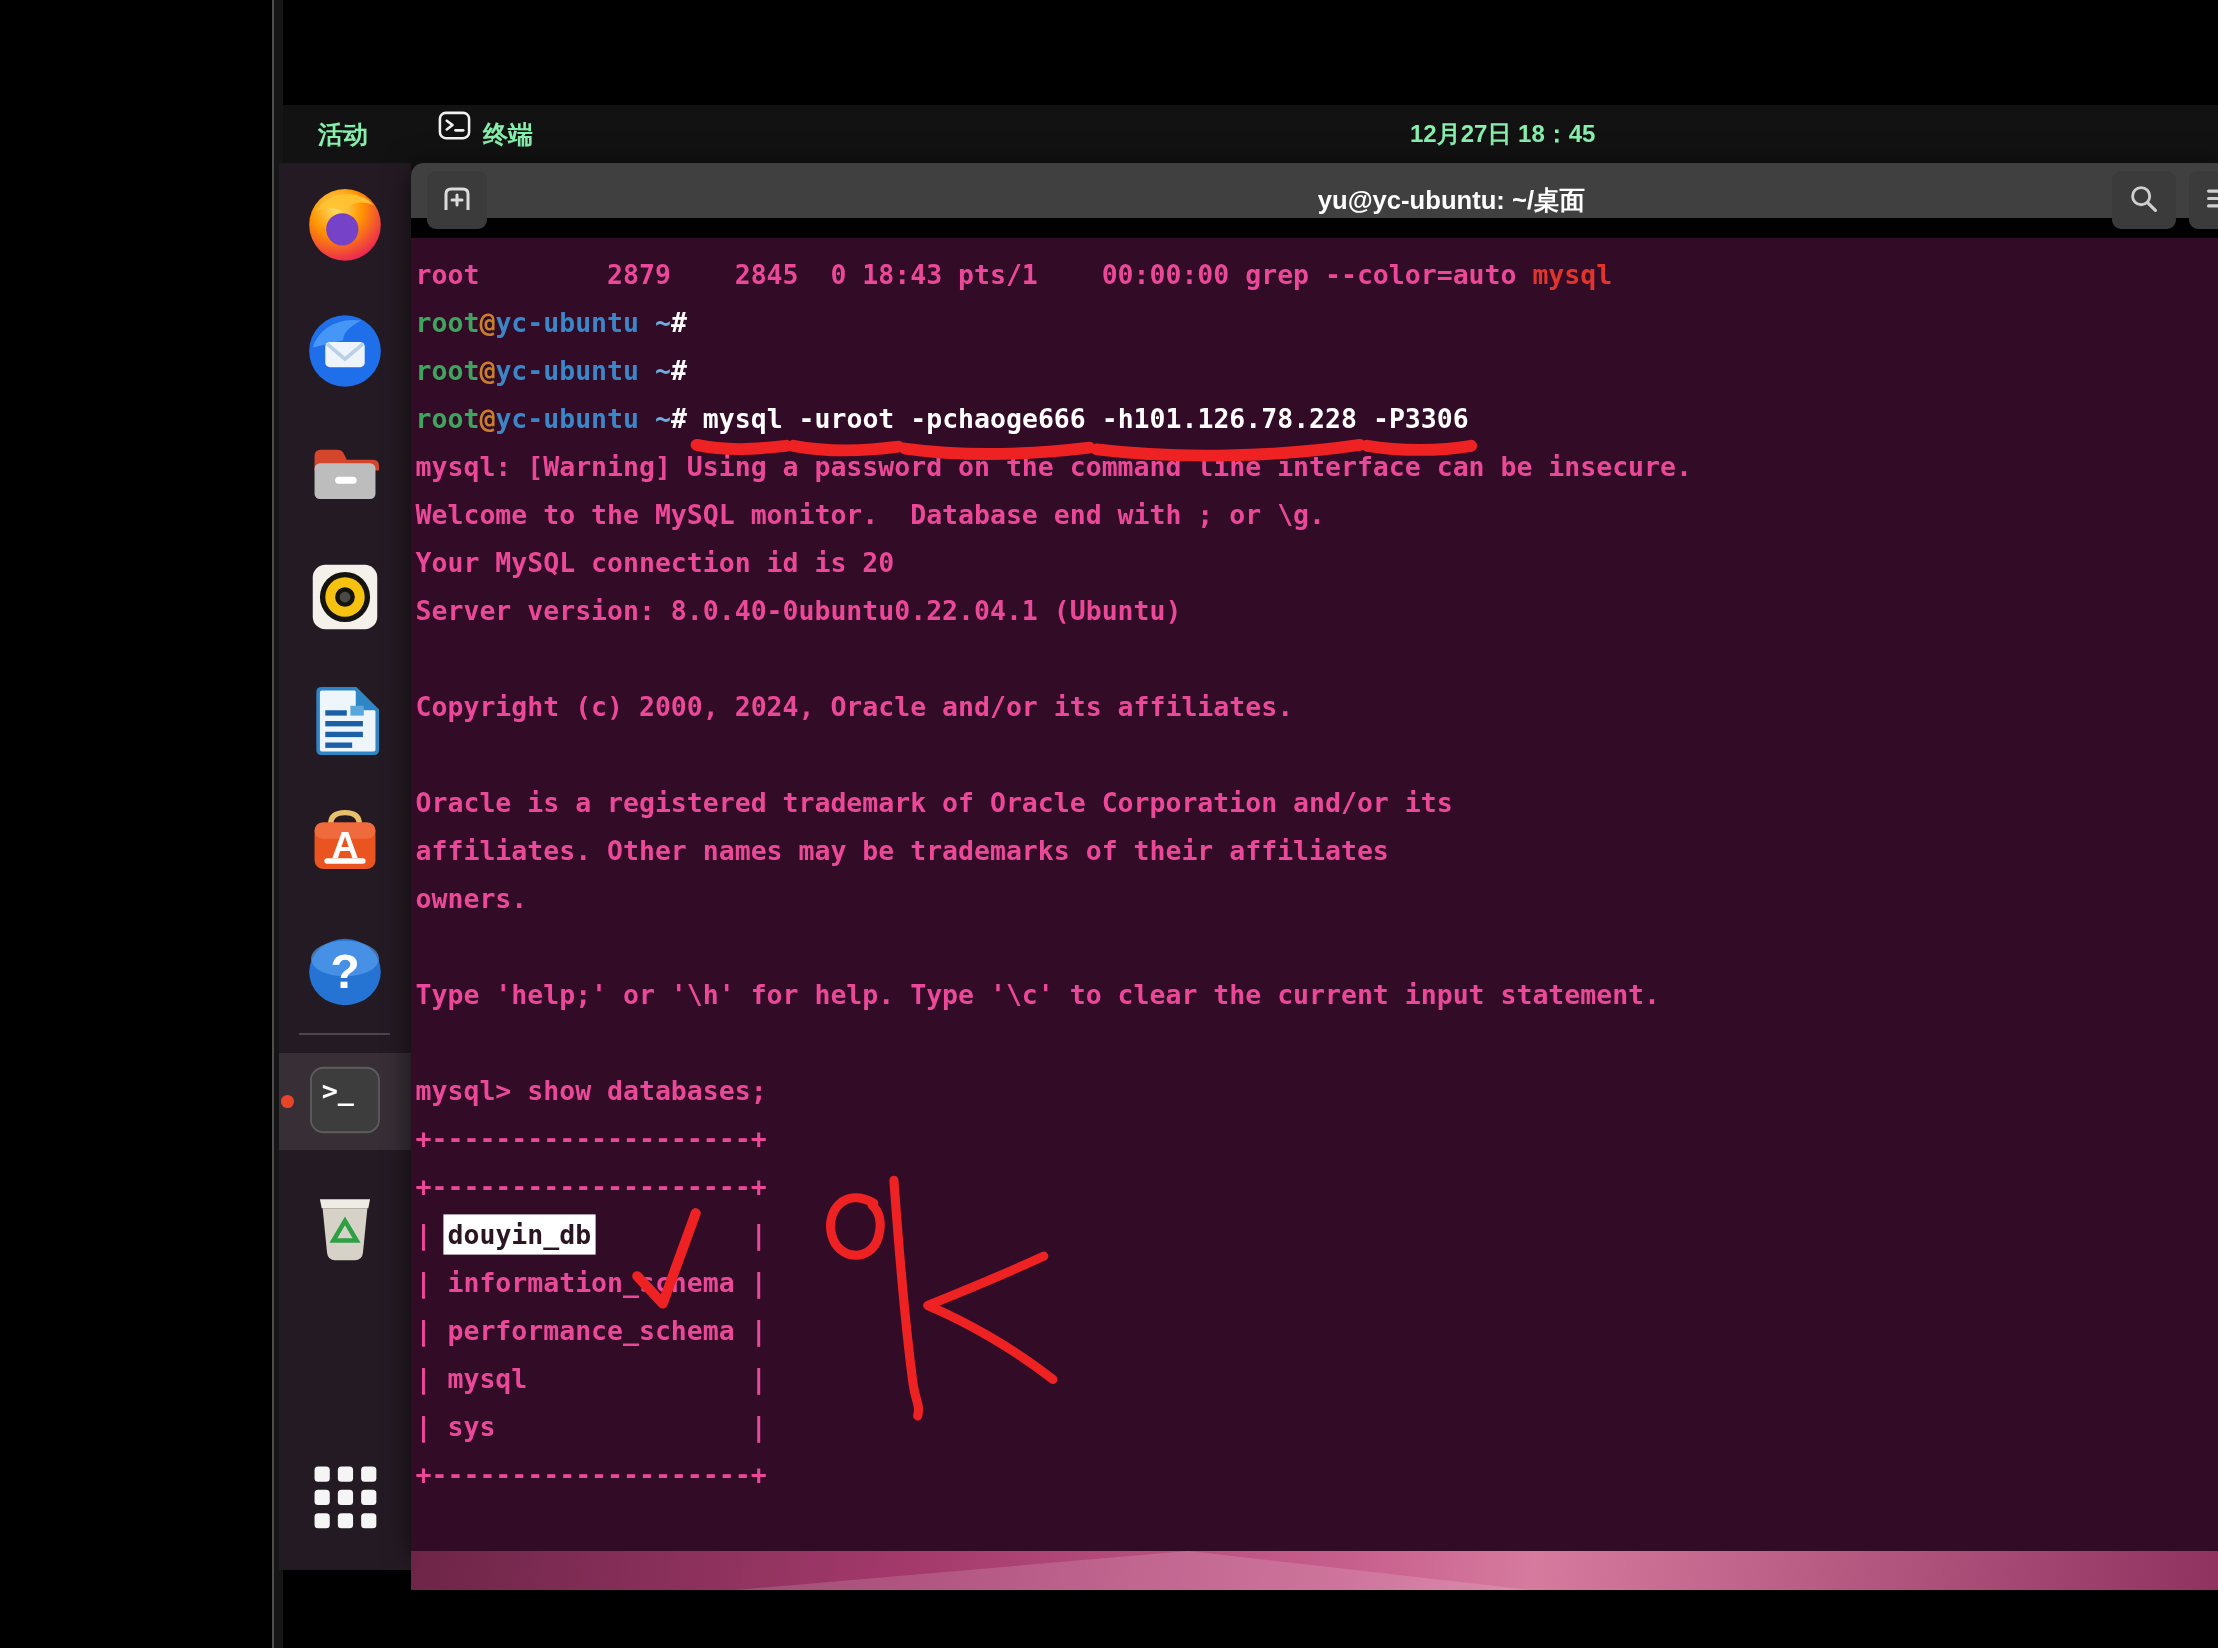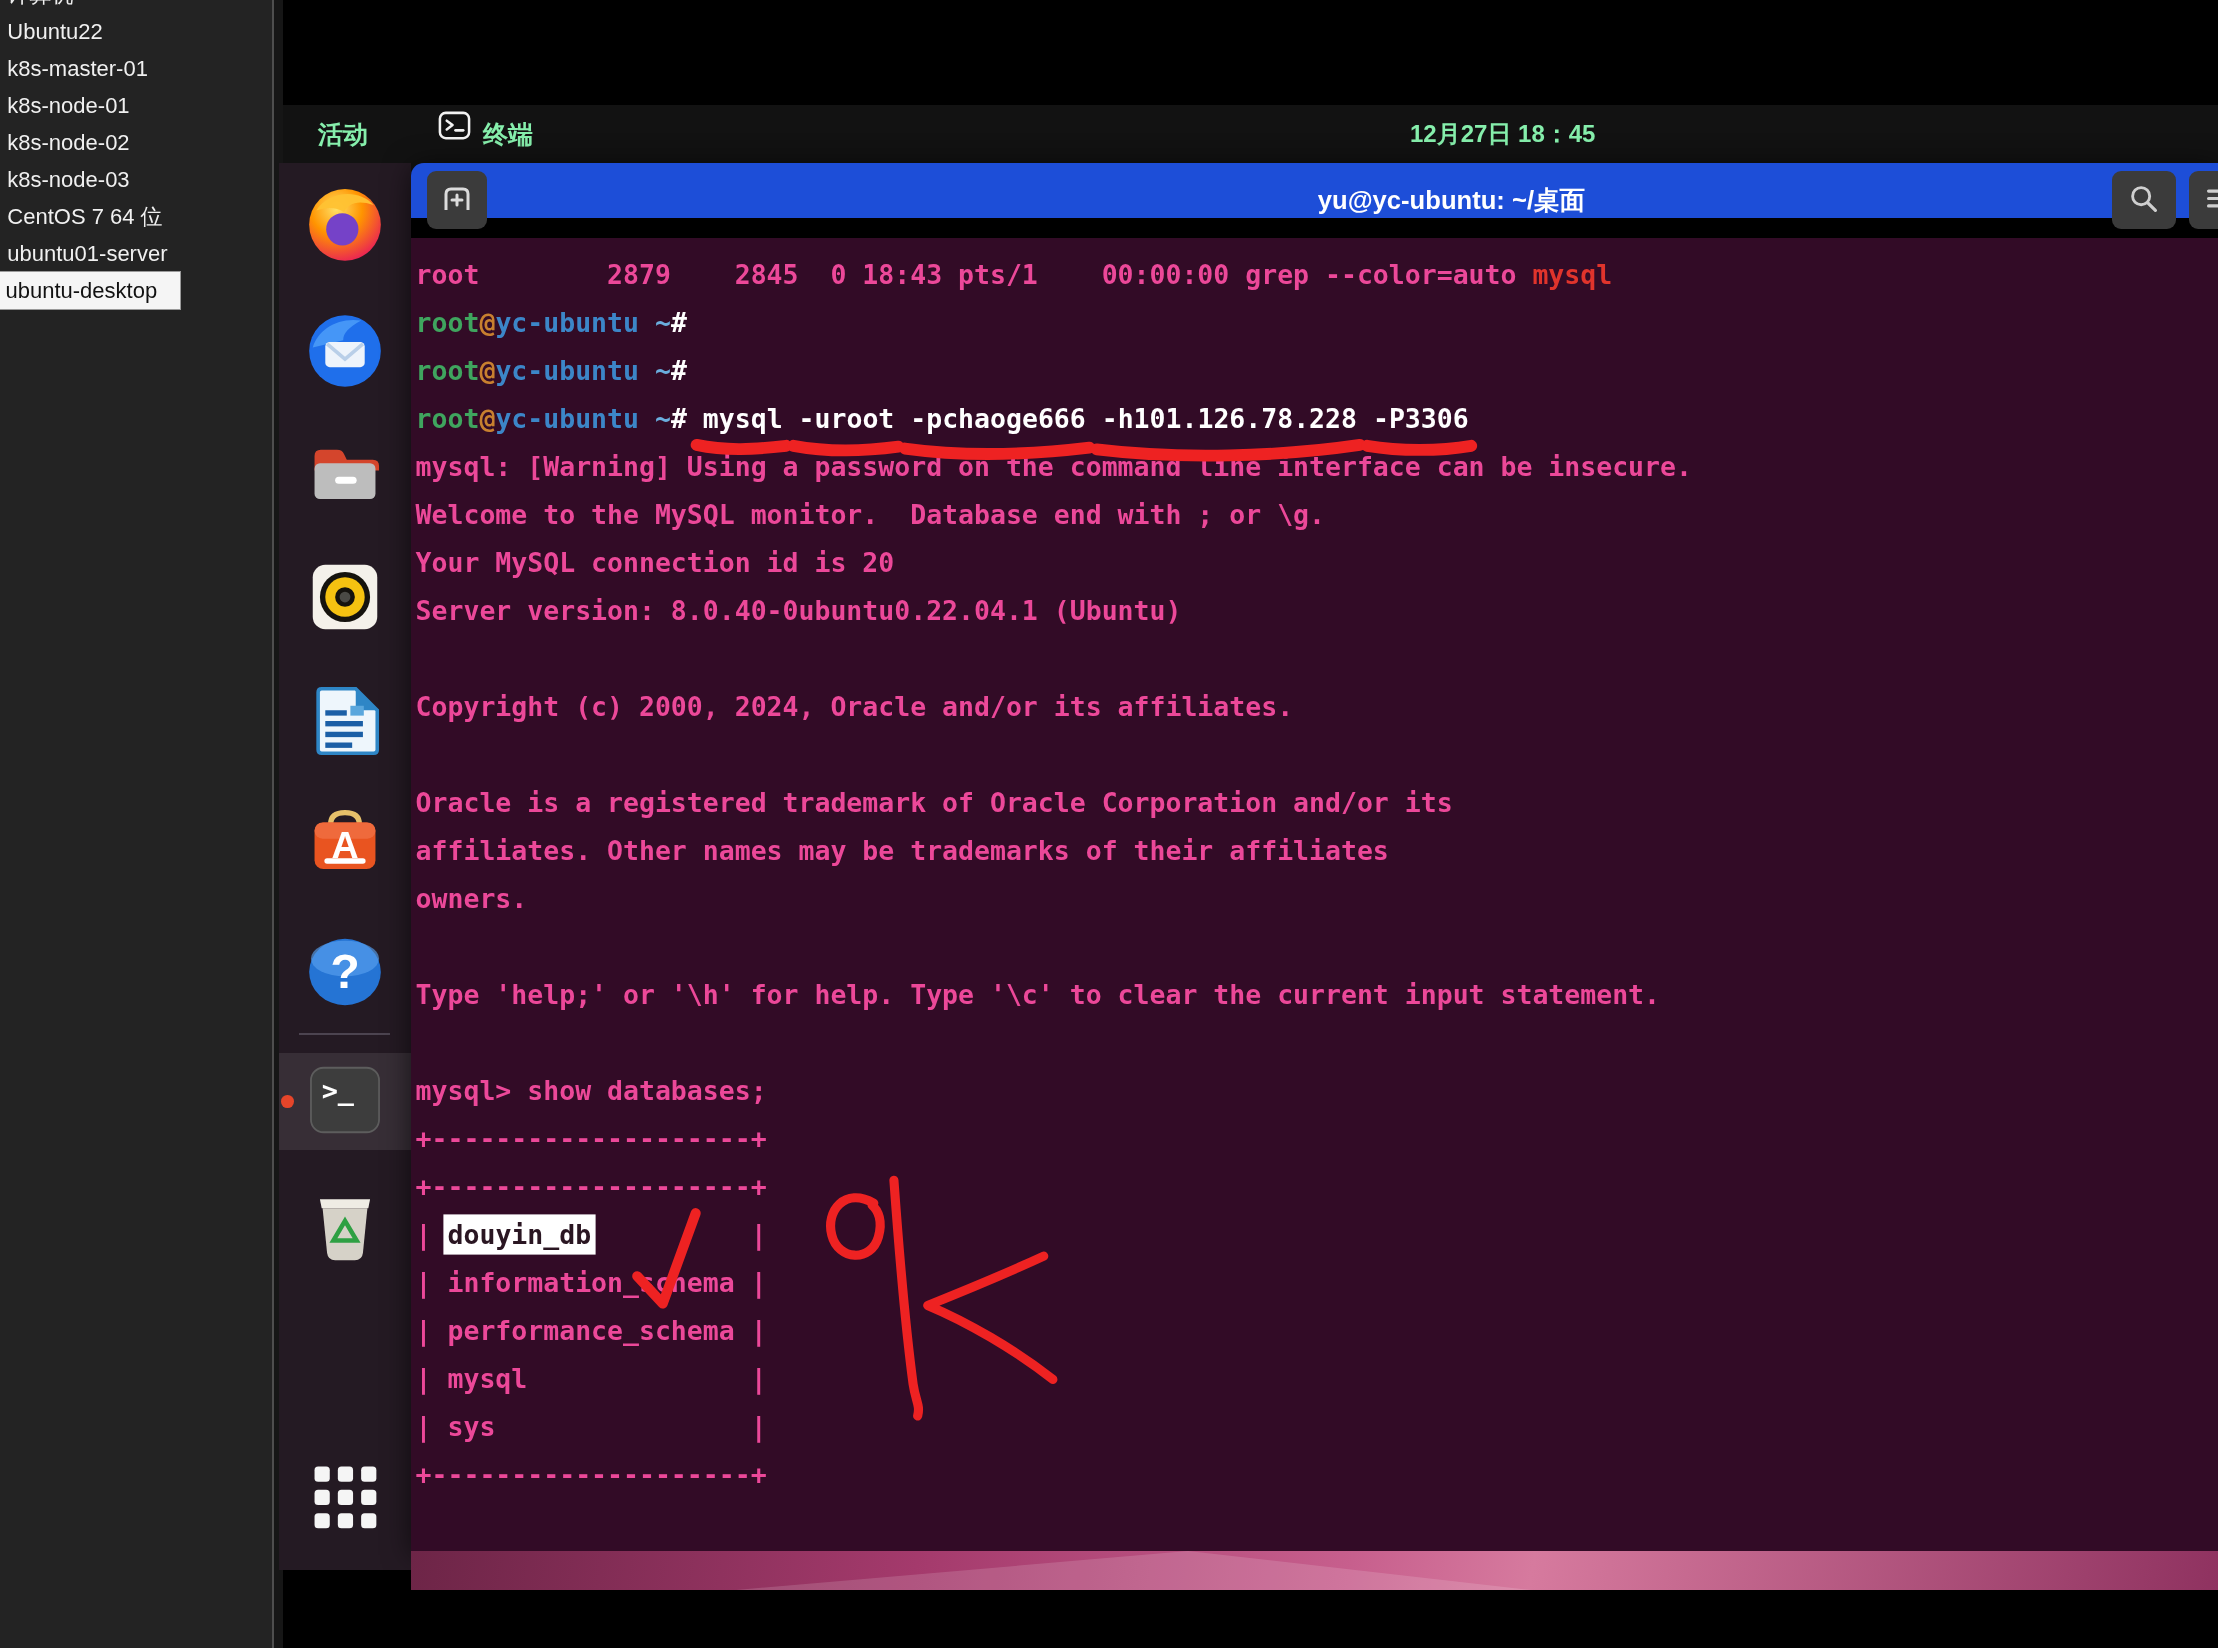--- a/index.html
+++ b/index.html
@@ -37,21 +37,21 @@
   
   #wallpaper-strip{position:absolute;left:128px;top:1551px;width:1807px;height:39px;
       background:linear-gradient(100deg,#6d2547 0%,#a43a6c 28%,#c75f8d 52%,#d67a9e 62%,#8f3260 100%);overflow:hidden;}
   #wallpaper-facet{position:absolute;left:0;top:0;width:100%;height:100%;
       background:rgba(255,255,255,0.14);clip-path:polygon(18% 100%,43% 0,62% 100%);}
   #bottom-black{position:absolute;left:0;top:1590px;width:1935px;height:58px;background:#000;}
 
   
   #terminal-window{position:absolute;left:128px;top:163px;width:1807px;height:1388px;
       border-radius:12.8px 0 0 0;overflow:hidden;box-shadow:0 3.7px 27.4px rgba(0,0,0,0.6);}
-  #title-bar{position:absolute;left:0;top:0;width:100%;height:55px;background:#1d4ed8;}
+  #title-bar{position:absolute;left:0;top:0;width:100%;height:55px;background:#404040;}
   #new-tab-button{position:absolute;left:16.4px;top:8.2px;width:60px;height:58px;background:#3b3b3b;
       border-radius:9.1px;display:flex;align-items:center;justify-content:center;}
   #window-title{position:absolute;left:0;top:0;width:100%;text-align:center;height:75px;line-height:75px;
       color:#fff;font-size:25.6px;font-weight:700;transform:translateX(137px);}
   #search-button{position:absolute;right:42px;top:8.2px;width:64px;height:58px;background:#3b3b3b;
       border-radius:9.1px;display:flex;align-items:center;justify-content:center;}
   #menu-button{position:absolute;right:-31px;top:8.2px;width:60px;height:58px;background:#3b3b3b;
       border-radius:9.1px;display:flex;align-items:center;justify-content:center;padding-left:5.5px;box-sizing:border-box;}
 
   #terminal-body{position:absolute;left:0;top:75px;width:100%;height:1313px;background:#320b26;
@@ -69,31 +69,20 @@
   .seg-sel{background:#ffffff;color:#2a1622;box-shadow:0 0 0 4.6px #ffffff;}
 
   
   #annotation-overlay{position:absolute;left:0;top:0;width:2219px;height:1648px;pointer-events:none;z-index:50;}
 </style>
 </head>
 <body>
 
 <div id="screen">
 
-  <div id="vm-sidebar">
-      <div class="vm-item clipped">计算机</div>
-      <div class="vm-item">Ubuntu22</div>
-      <div class="vm-item">k8s-master-01</div>
-      <div class="vm-item">k8s-node-01</div>
-      <div class="vm-item">k8s-node-02</div>
-      <div class="vm-item">k8s-node-03</div>
-      <div class="vm-item">CentOS 7 64 位</div>
-      <div class="vm-item">ubuntu01-server</div>
-      <div class="vm-item selected">ubuntu-desktop</div>
-    </div>
   <div id="sidebar-divider"></div>
 
   <div id="desktop">
 
     <div id="top-bar">
       <div id="activities">活动</div>
       <div id="focused-app">
         <span>
           <svg width="35" height="35" viewBox="0 0 36 36">
               <rect x="3" y="5" width="30" height="26" rx="6" fill="none" stroke="#f2f2f2" stroke-width="2.6"></rect>

